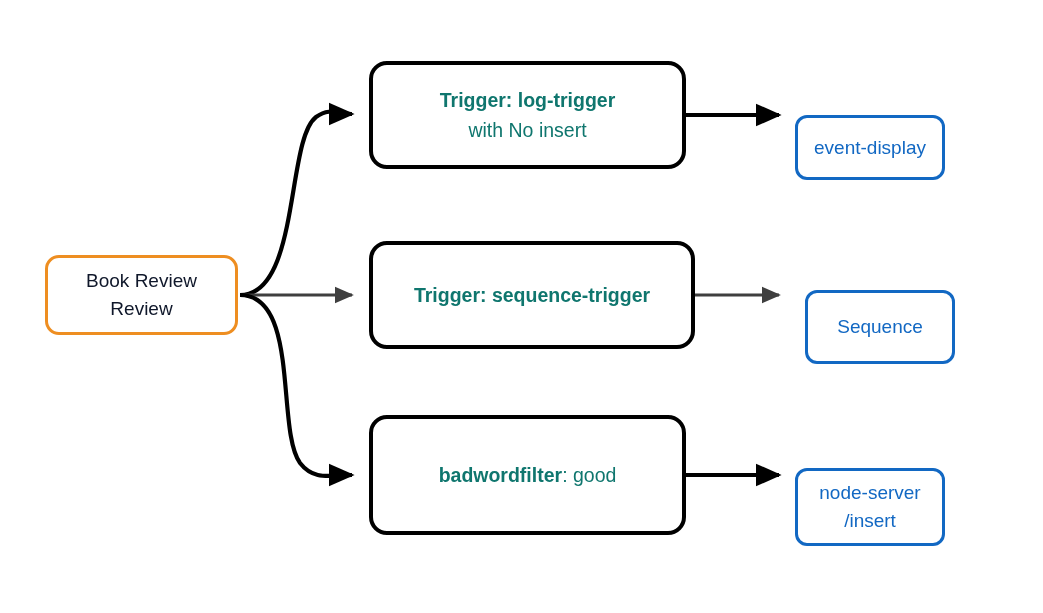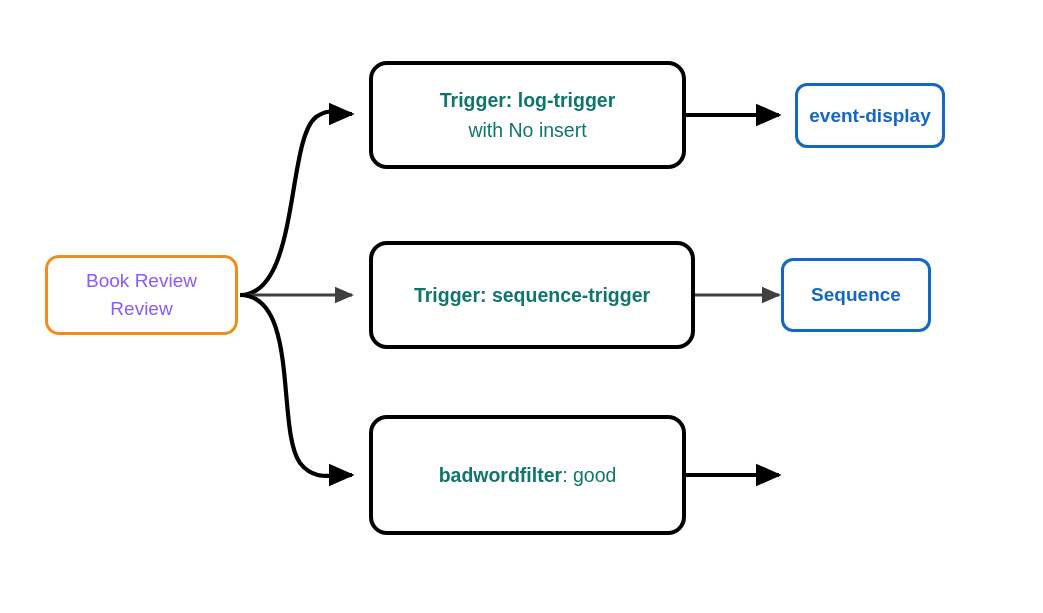--- a/index.html
+++ b/index.html
@@ -34,41 +34,42 @@
     align-items: center;
     justify-content: center;
     text-align: center;
     background: #ffffff;
     z-index: 2;
   }
   
   .node-source {
     border: 3px solid #EE8E21;
     border-radius: 14px;
-    color: #8b5cf6;
+    color: #0f172a;
     font-size: 19px;
     line-height: 28px;
     font-weight: 400;
   }
   
   .node-trigger {
     border: 4px solid #000000;
     border-radius: 18px;
     color: #0f766e;
     font-size: 19.5px;
     line-height: 30px;
   }
   
   .node-target {
     border: 3px solid #1268C3;
     border-radius: 12px;
     color: #1268C3;
     font-size: 19px;
     line-height: 28px;
-    font-weight: 700;
+    font-weight: 400;
+    margin-top: 32px;
   }
   .ln { display: block; white-space: nowrap; }
   .b  { font-weight: 700; }
   .r  { font-weight: 400; }
 </style>
 </head>
 <body>
 
 <div id="canvas">
 
@@ -118,18 +119,22 @@
   <div class="node node-trigger" style="left:369px; top:415px; width:317px; height:120px;">
     <span class="ln">
       <span class="b">badwordfilter</span><span class="r">: good</span>
     </span>
   </div>
 
   <div class="node node-target" style="left:795px; top:83px; width:150px; height:65px;">
     <span class="ln">event-display</span>
   </div>
 
-  <div class="node node-target" style="left:781px; top:258px; width:150px; height:74px;">
+  <div class="node node-target" style="left:805px; top:258px; width:150px; height:74px;">
     <span class="ln">Sequence</span>
   </div>
 
+  <div class="node node-target" style="left:795px; top:436px; width:150px; height:78px;">
+    <span class="ln">node-server</span>
+    <span class="ln">/insert</span>
+  </div>
 
 </div>
 
 </body></html>

